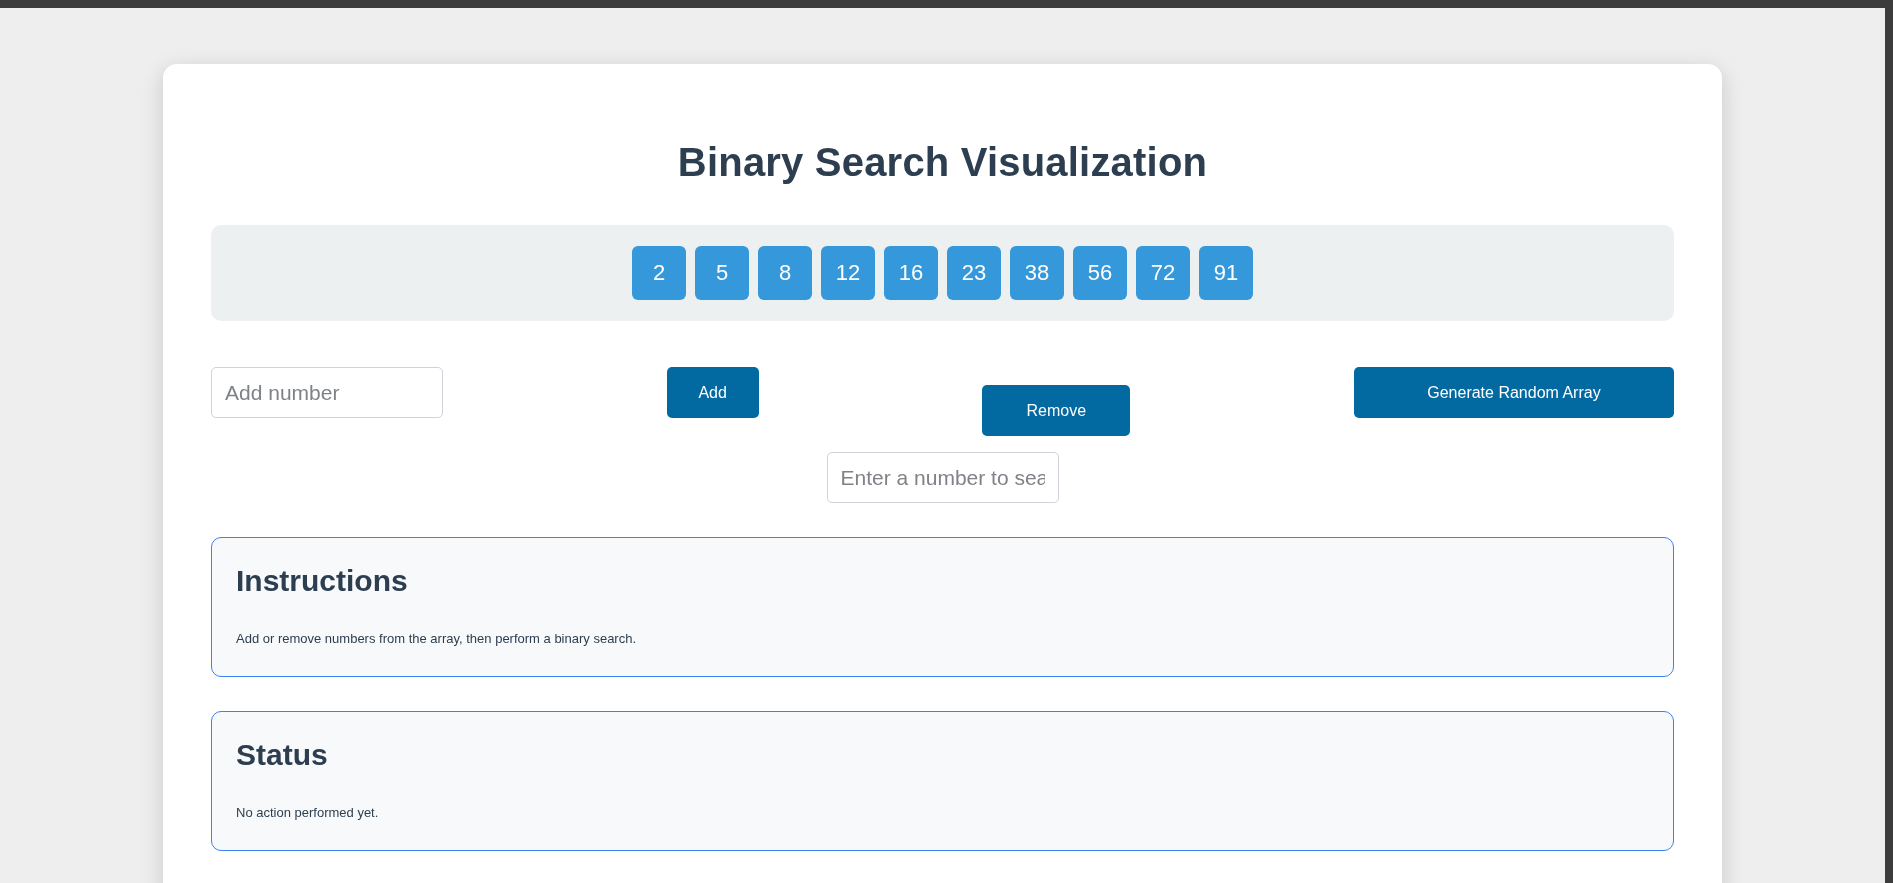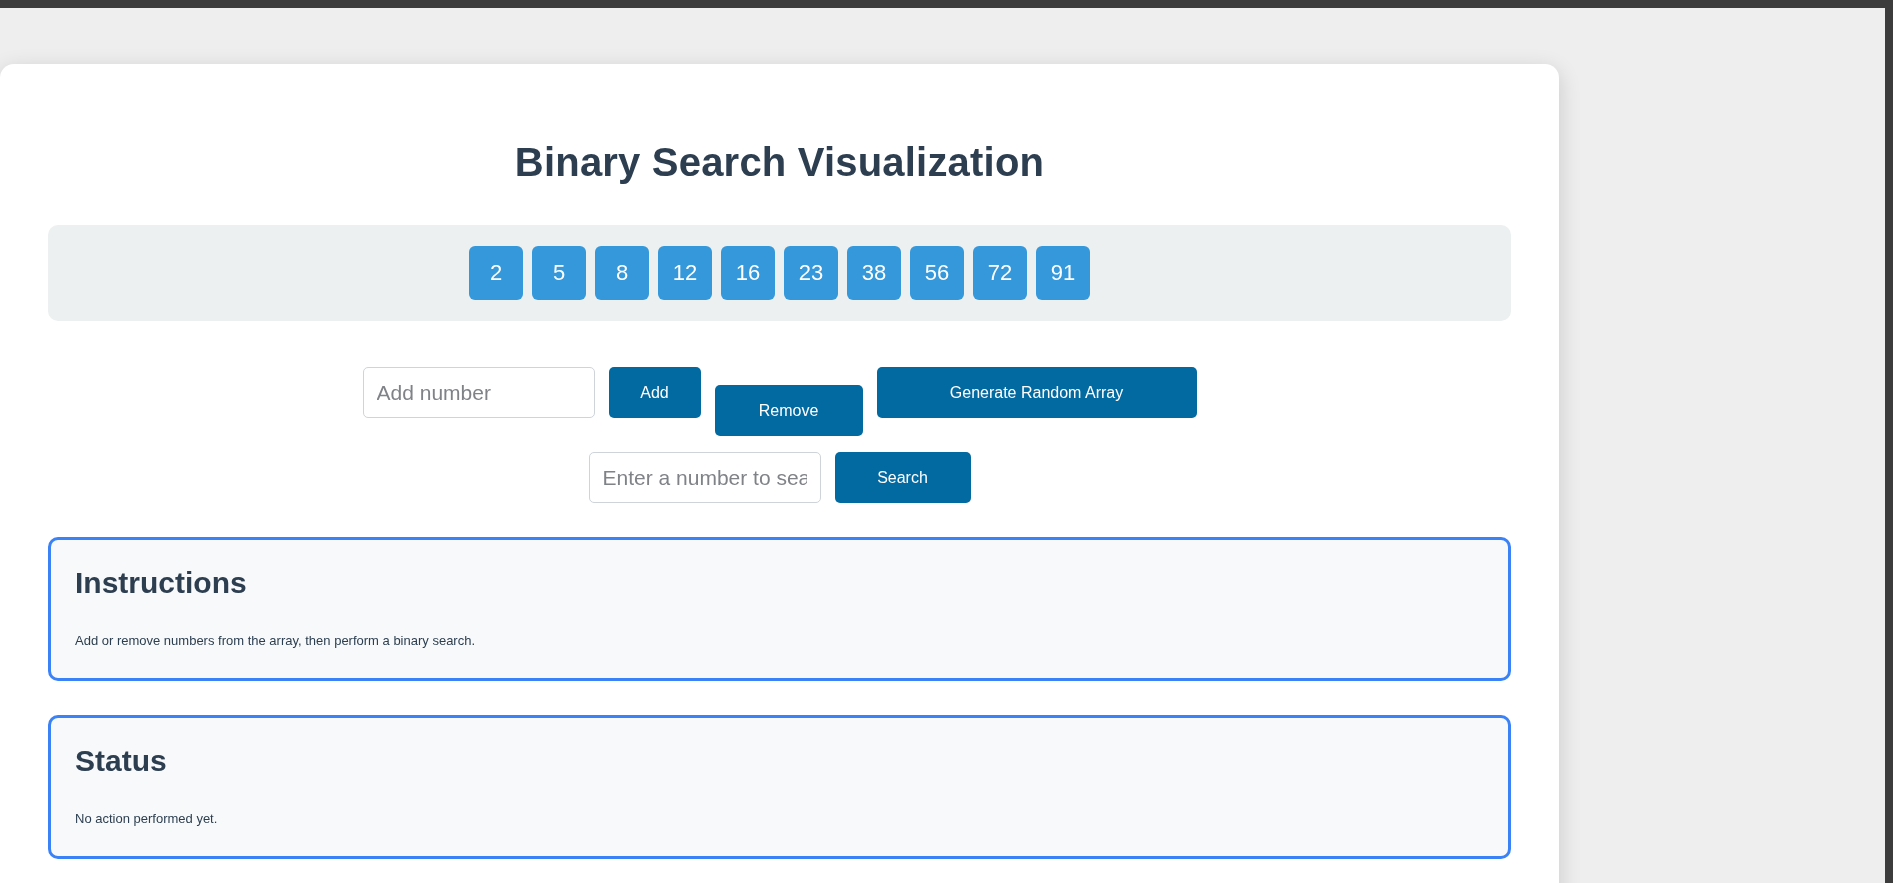--- a/index.html
+++ b/index.html
@@ -24,21 +24,21 @@
     width: 1885px;
     height: 875px;
     background: #eeeeee;
     overflow: hidden;
   }
 
   #page {
     position: absolute;
     left: 0;
     top: 0;
-    width: 1558px;
+    width: 1885px;
     height: 875px;
     background: #eeeeee;
     padding-top: 56px;
   }
 
   
   .card {
     position: relative;
     margin: 0 auto;
     width: 1559px;
@@ -83,21 +83,21 @@
     justify-content: center;
     font-size: 22px;
     line-height: 1;
     user-select: none;
   }
 
   
   .controls-row {
     display: flex;
     align-items: center;
-    justify-content: center;
+    justify-content: space-between;
     gap: 14px;
     margin-bottom: 16px;
   }
 
   .search-row {
     display: flex;
     align-items: center;
     justify-content: center;
     gap: 14px;
     margin-bottom: 34px;
@@ -136,21 +136,21 @@
   }
 
   .btn-add { min-width: 92px; }
   .btn-remove { min-width: 148px; margin-top: 36px; }
   .btn-clear { min-width: 177px; }
   .btn-generate { min-width: 320px; }
   .btn-search { min-width: 136px; }
 
   
   .panel {
-    border: 3px solid #3b82f6;
+    border: 1px solid #3b82f6;
     border-radius: 10px;
     background: #f8f9fa;
     padding: 26px 24px 28px 24px;
     margin-bottom: 34px;
   }
 
   .panel-title {
     font-size: 30px;
     font-weight: bold;
     color: #2c3e50;
@@ -191,21 +191,20 @@
         <button class="btn btn-add">Add</button>
 
         <button class="btn btn-remove">Remove</button>
 
 
         <button class="btn btn-generate">Generate Random Array</button>
       </div>
 
       <div class="search-row">
         <input type="text" class="inp-search" placeholder="Enter a number to search" style="">
-        <button class="btn btn-search">Search</button>
       </div>
 
       <div class="panel">
         <div class="panel-title">Instructions</div>
         <div class="panel-text">Add or remove numbers from the array, then perform a binary search.</div>
       </div>
 
       <div class="panel">
         <div class="panel-title">Status</div>
         <div class="panel-text">No action performed yet.</div>

